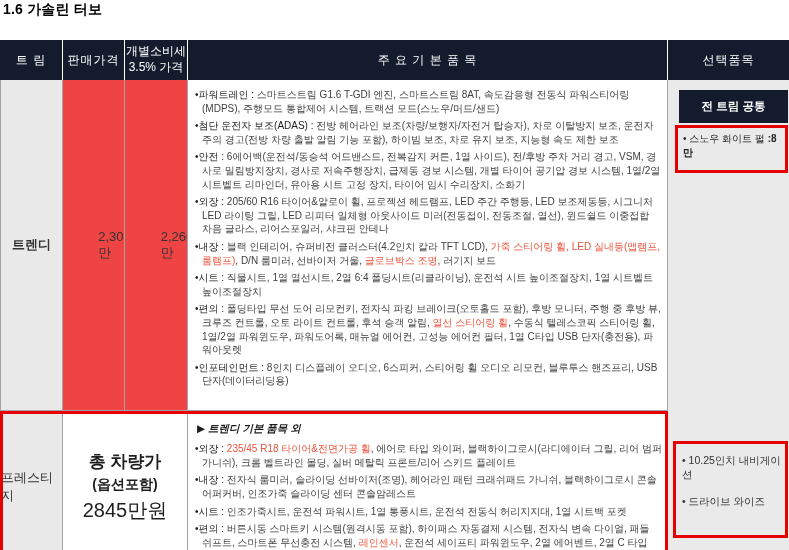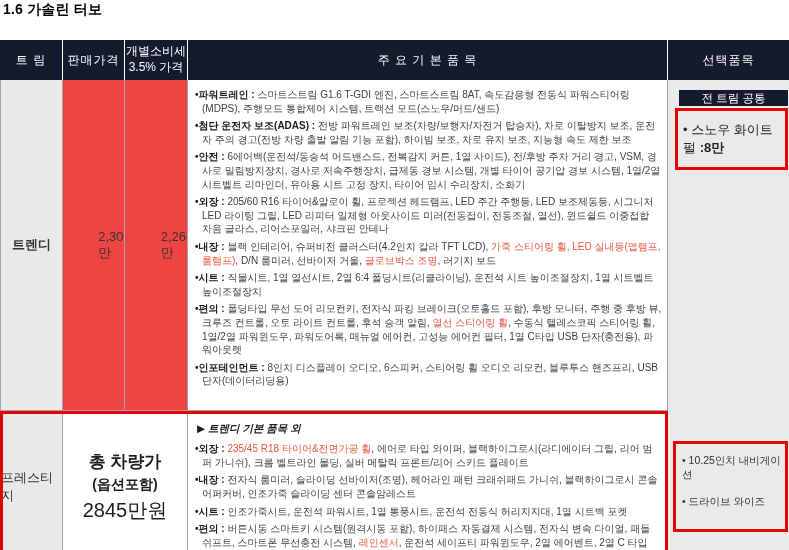--- a/index.html
+++ b/index.html
@@ -20,29 +20,29 @@
   .r3c1{grid-area:3/1/4/2;}
   .total-price-cell{grid-area:3/2/4/4;background:#fff;display:flex;flex-direction:column;
                     align-items:center;justify-content:center;border-right:1px solid #a3a3a3;
                     border-bottom:1px solid #f9a8d4;box-sizing:border-box;}
   .tp1{font-size:17px;font-weight:bold;color:#1e1e1e;}
   .tp2{font-size:14px;font-weight:bold;color:#1e1e1e;margin-top:3px;}
   .tp3{font-size:20px;color:#1e1e1e;margin-top:3px;}
   .pr-content{grid-area:3/4/4/5;}
   .pr-note{font-weight:bold;font-size:10.5px;color:#1c1c1c;margin:2px 0 7px 2px;font-style:italic;}
   .feat-item{padding-left:7px;text-indent:-7px;margin-bottom:4px;}
-  .feat-label{font-weight:bold;color:#1c1c1c;margin-top:20px;}
+  .feat-label{font-weight:normal;color:#1c1c1c;margin-top:20px;}
   .red-text{color:#e8543d;}
   .options-cell{grid-area:2/5/4/6;background:#eaeaea;position:relative;
                 border-bottom:1px solid #a3a3a3;box-sizing:border-box;}
-  .common-header{margin:10px 1px 0 11px;height:16px;background:#141b2d;color:#fff;
-                 font-weight:normal;font-size:11.5px;display:flex;align-items:center;justify-content:center;}
+  .common-header{margin:10px 1px 0 11px;height:33px;background:#141b2d;color:#fff;
+                 font-weight:bold;font-size:11.5px;display:flex;align-items:center;justify-content:center;}
   .red-box{border:3px solid #e60000;box-sizing:border-box;background:transparent;}
-  .common-box{margin:2px 1px 0 7px;padding:10px 2px 10px 5px;font-size:13px;color:#222;}
-  .prestige-box{position:absolute;left:5px;right:1px;top:361px;padding:10px 2px 20px 6px;
+  .common-box{margin:2px 1px 0 7px;padding:4px 2px 10px 5px;font-size:10px;color:#222;}
+  .prestige-box{position:absolute;left:5px;right:1px;top:361px;padding:10px 2px 26px 6px;
                 font-size:10.5px;color:#333;}
   .opt-line + .opt-line{margin-top:13px;}
   .red-outline{grid-area:3/1/4/5;border:3px solid #e60000;box-sizing:border-box;
                pointer-events:none;z-index:4;}
 </style>
 </head>
 <body>
 
 <div class="title">1.6 가솔린 터보</div>
 
@@ -53,21 +53,21 @@
   <div class="hcell pre">개별소비세
 3.5% 가격</div>
   <div class="hcell">주 요 기 본 품 목</div>
   <div class="hcell last">선택품목</div>
 
   <div class="cell trim-cell r2c1">트렌디</div>
   <div class="cell price-cell r2c2">2,301만</div>
   <div class="cell price-cell r2c3">2,266만</div>
   <div class="cell content-cell r2c4" id="trendy-features">
       <div class="feat-item"><span class="feat-label">•파워트레인 : </span><span>스마트스트림 G1.6 T-GDI 엔진, 스마트스트림 8AT, 속도감응형 전동식 파워스티어링(MDPS), 주행모드 통합제어 시스템, 트랙션 모드(스노우/머드/샌드)</span></div>
-      <div class="feat-item"><span class="feat-label">•첨단 운전자 보조(ADAS) : </span><span>전방 파워트레인 보조(차량/보행자/자전거 탑승자), 차로 이탈방지 보조, 운전자 주의 경고(전방 차량 출발 알림 기능 포함), 하이빔 보조, 차로 유지 보조, 지능형 속도 제한 보조</span></div>
+      <div class="feat-item"><span class="feat-label">•첨단 운전자 보조(ADAS) : </span><span>전방 헤어라인 보조(차량/보행자/자전거 탑승자), 차로 이탈방지 보조, 운전자 주의 경고(전방 차량 출발 알림 기능 포함), 하이빔 보조, 차로 유지 보조, 지능형 속도 제한 보조</span></div>
       <div class="feat-item"><span class="feat-label">•안전 : </span><span>6에어백(운전석/동승석 어드밴스드, 전복감지 커튼, 1열 사이드), 전/후방 주차 거리 경고, VSM, 경사로 밀림방지장치, 경사로 저속주행장치, 급제동 경보 시스템, 개별 타이어 공기압 경보 시스템, 1열/2열 시트벨트 리마인더, 유아용 시트 고정 장치, 타이어 임시 수리장치, 소화기</span></div>
       <div class="feat-item"><span class="feat-label">•외장 : </span><span>205/60 R16 타이어&amp;알로이 휠, 프로젝션 헤드램프, LED 주간 주행등, LED 보조제동등, 시그니처 LED 라이팅 그릴, LED 리피터 일체형 아웃사이드 미러(전동접이, 전동조절, 열선), 윈드쉴드 이중접합 차음 글라스, 리어스포일러, 샤크핀 안테나</span></div>
       <div class="feat-item"><span class="feat-label">•내장 : </span><span>블랙 인테리어, 슈퍼비전 클러스터(4.2인치 칼라 TFT LCD), </span><span class="red-text">가죽 스티어링 휠, LED 실내등(맵램프, 룸램프)</span><span>, D/N 룸미러, 선바이저 거울, </span><span class="red-text">글로브박스 조명</span><span>, 러기지 보드</span></div>
       <div class="feat-item"><span class="feat-label">•시트 : </span><span>직물시트, 1열 열선시트, 2열 6:4 폴딩시트(리클라이닝), 운전석 시트 높이조절장치, 1열 시트벨트 높이조절장치</span></div>
       <div class="feat-item"><span class="feat-label">•편의 : </span><span>폴딩타입 무선 도어 리모컨키, 전자식 파킹 브레이크(오토홀드 포함), 후방 모니터, 주행 중 후방 뷰, 크루즈 컨트롤, 오토 라이트 컨트롤, 후석 승객 알림, </span><span class="red-text">열선 스티어링 휠</span><span>, 수동식 텔레스코픽 스티어링 휠, 1열/2열 파워윈도우, 파워도어록, 매뉴얼 에어컨, 고성능 에어컨 필터, 1열 C타입 USB 단자(충전용), 파워아웃렛</span></div>
       <div class="feat-item"><span class="feat-label">•인포테인먼트 : </span><span>8인치 디스플레이 오디오, 6스피커, 스티어링 휠 오디오 리모컨, 블루투스 핸즈프리, USB 단자(데이터리딩용)</span></div>
     </div>
 
   <div class="options-cell">
     <div class="common-header">전 트림 공통</div>

